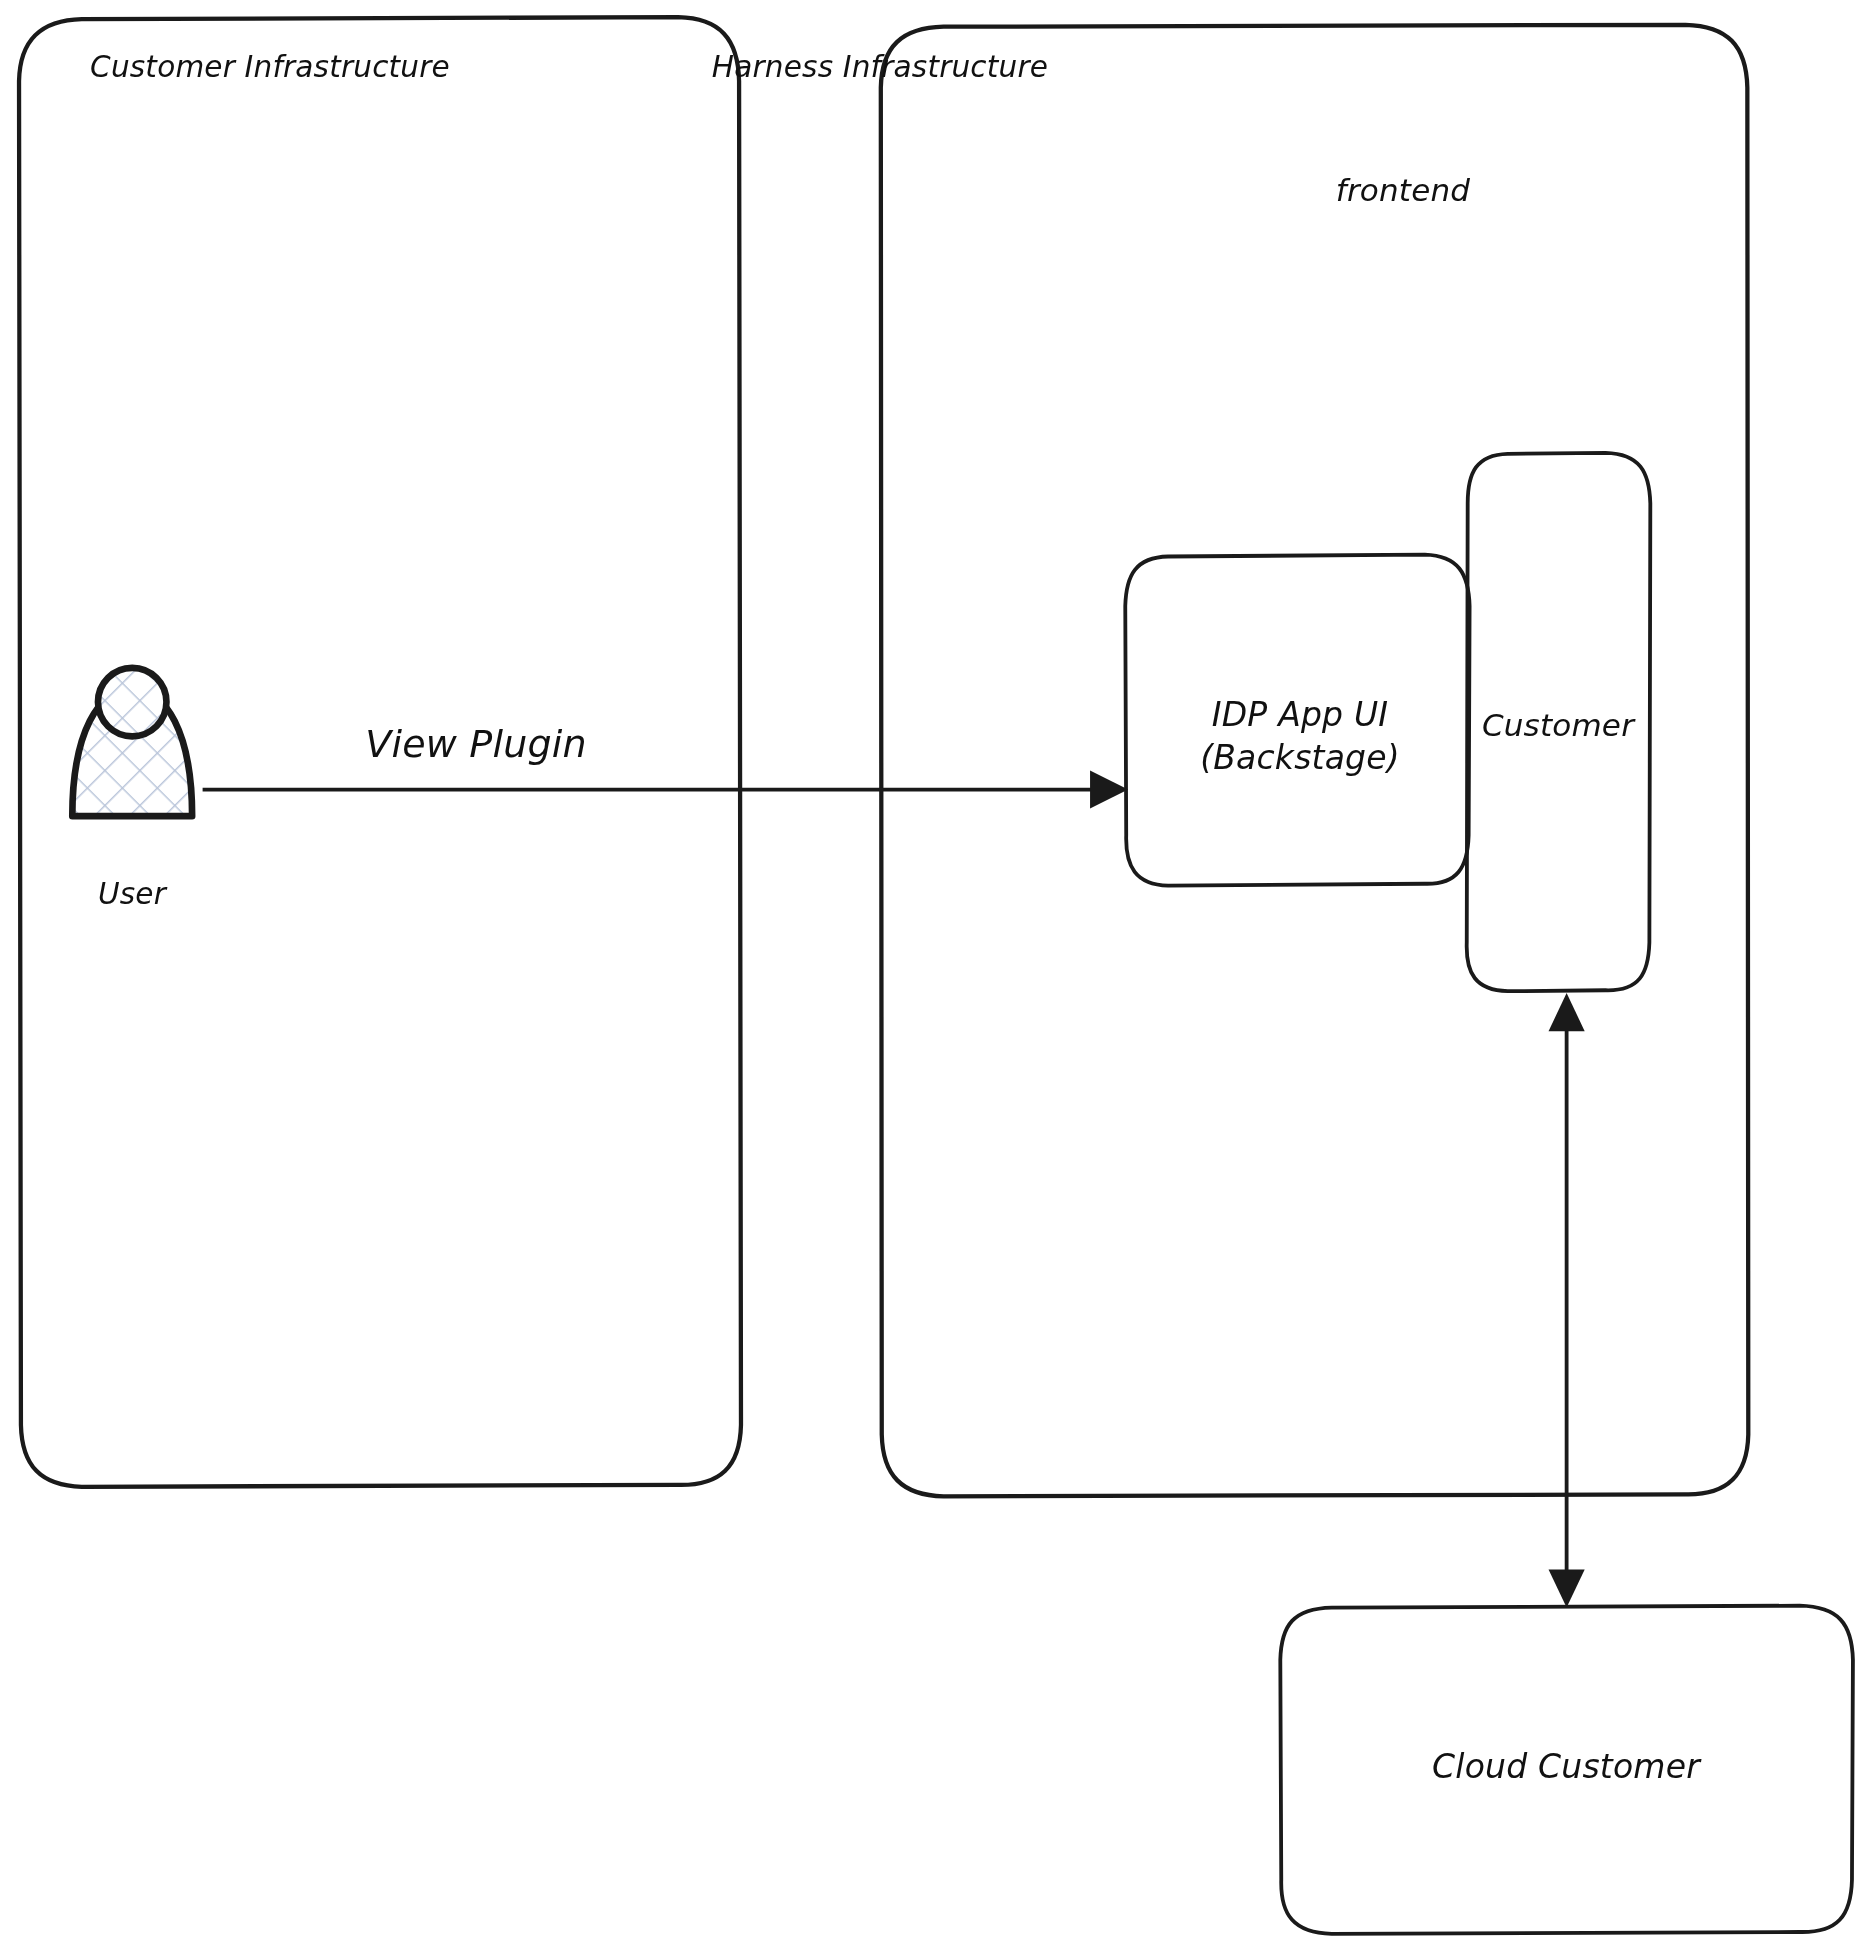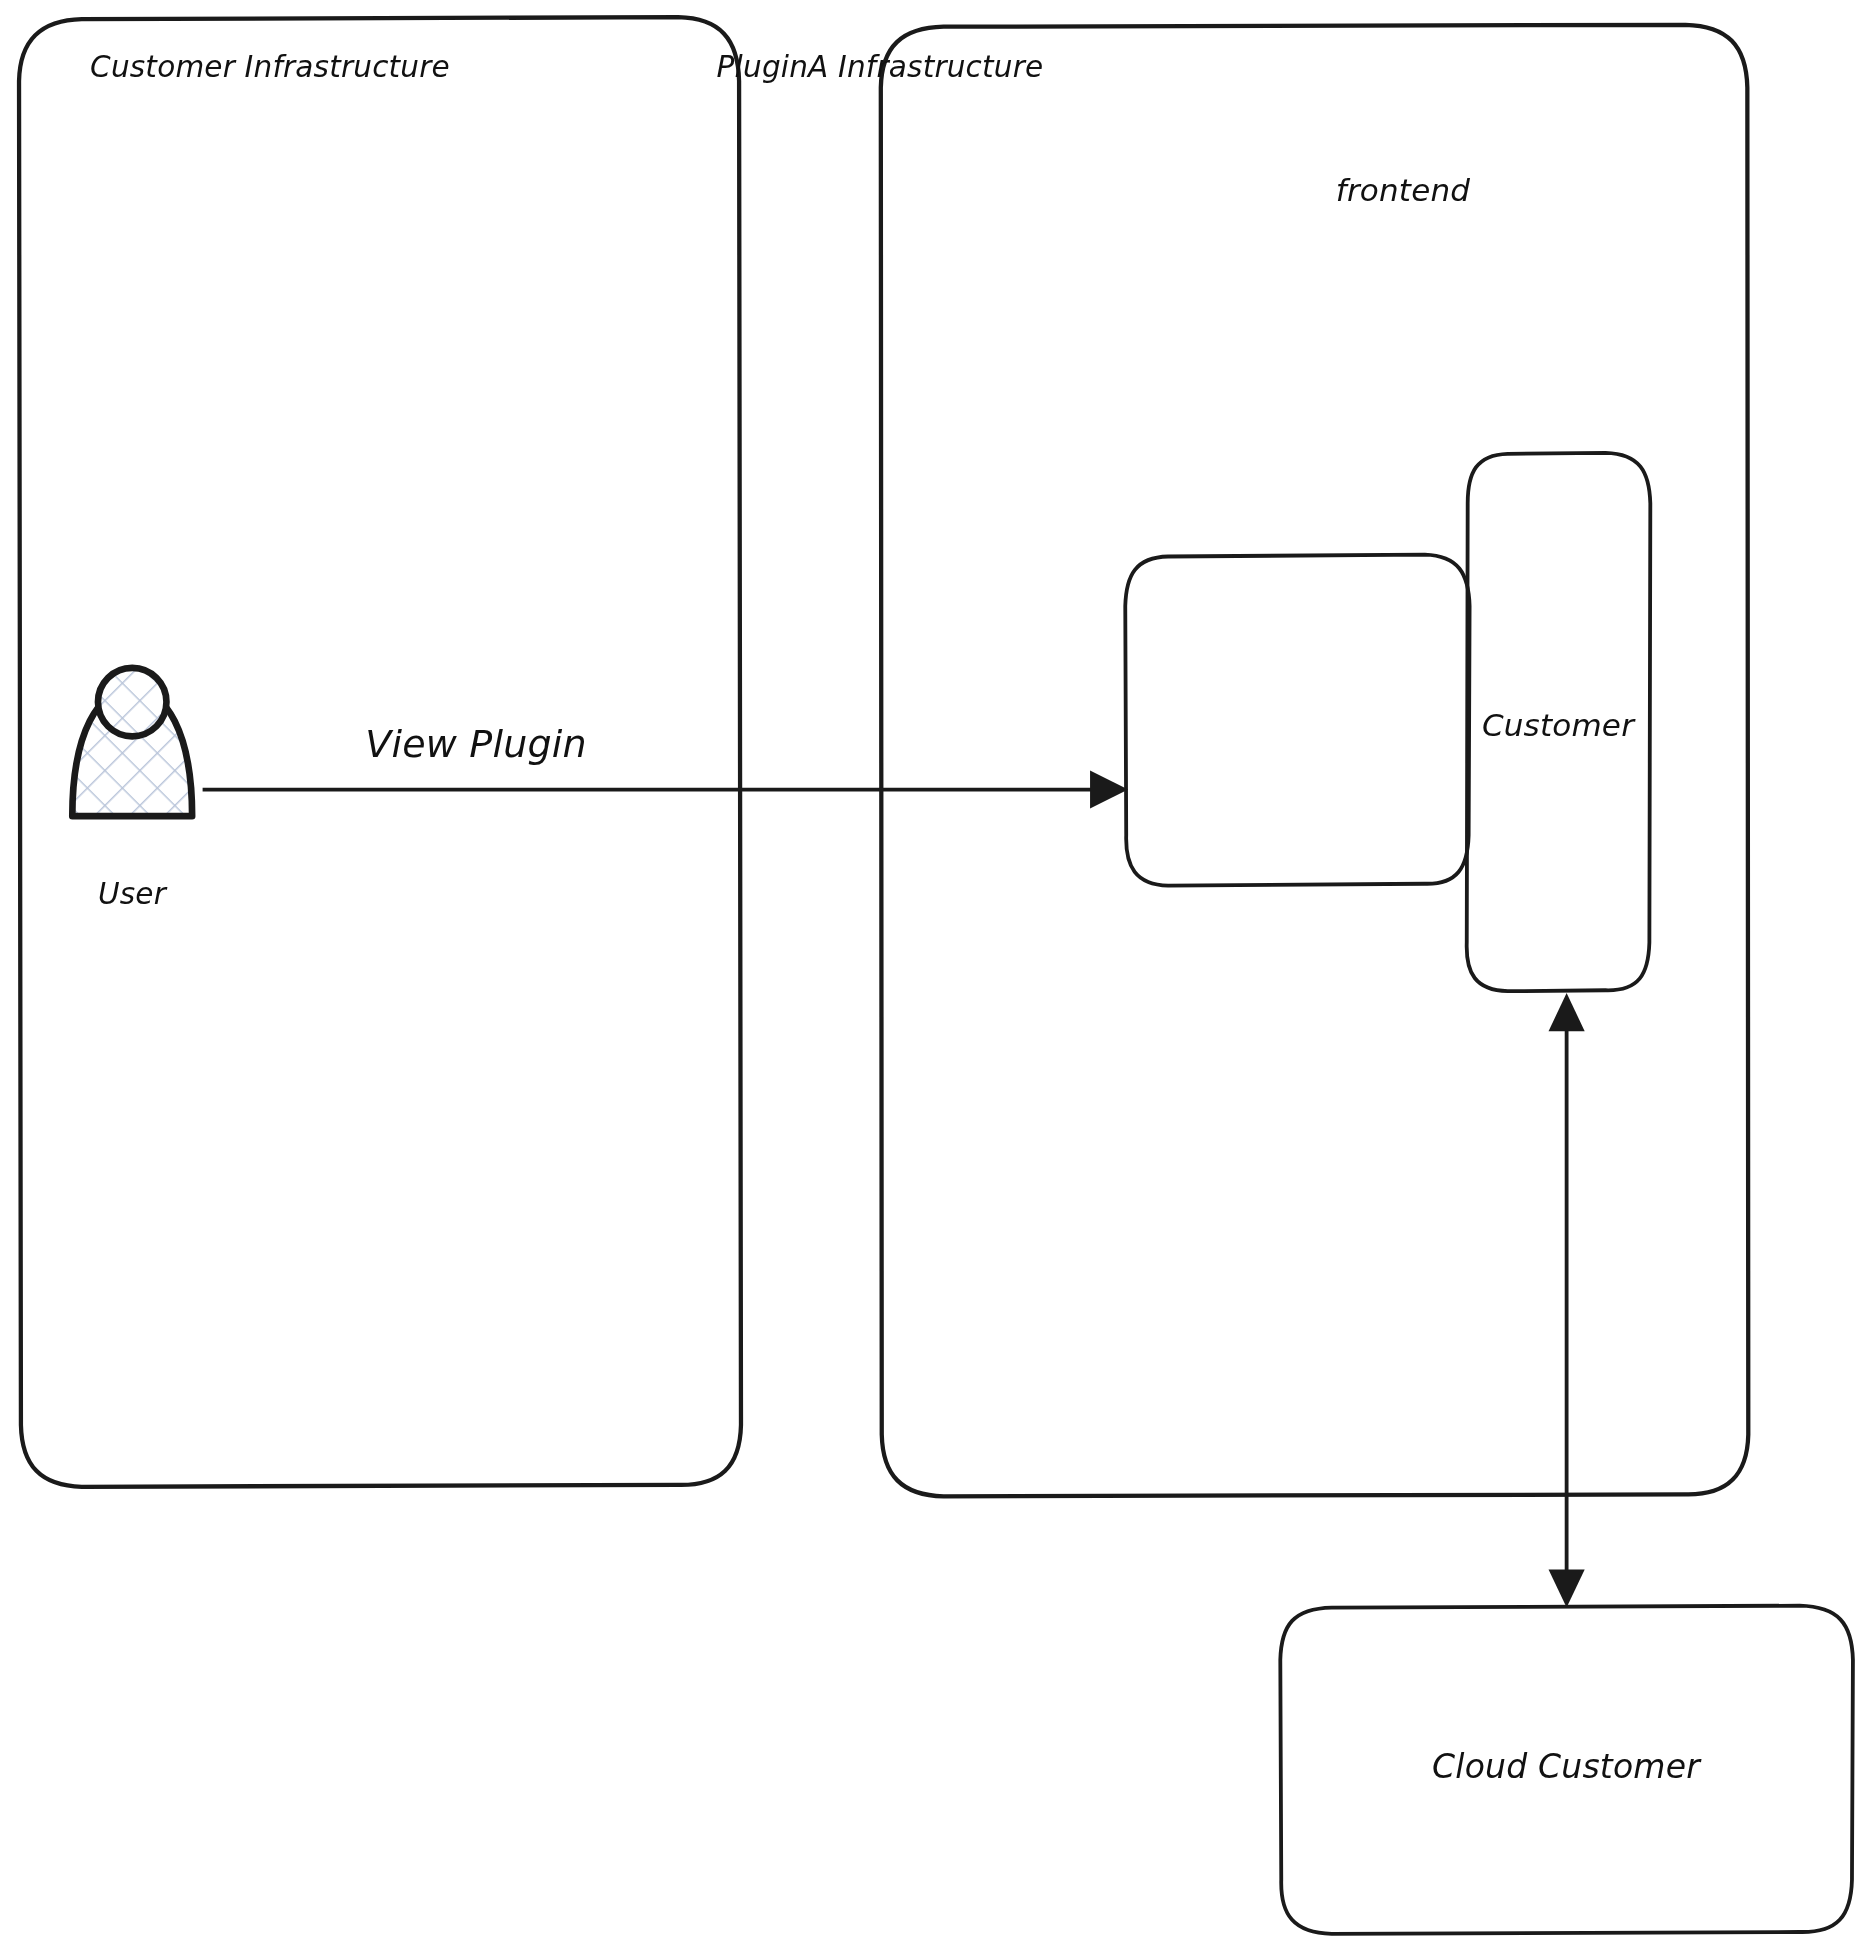--- a/index.html
+++ b/index.html
@@ -182,28 +182,29 @@
 
     <g>
       <line class="edge-line" x1="1647" y1="1062" x2="1647" y2="1672" stroke-width="4"></line>
       <polygon class="arrow-head" points="1647,1044 1628,1084 1666,1084"></polygon>
       <polygon class="arrow-head" points="1647,1690 1628,1650 1666,1650"></polygon>
     </g>
   </svg>
 
   <div class="label hand" id="lbl-customer-infra">Customer Infrastructure</div>
 
-  <div class="label hand" id="lbl-harness-infra">PluginA Infrastructure</div>
+  <div class="label hand" id="lbl-harness-infra">Harness Infrastructure</div>
 
   <div class="label hand" id="lbl-frontend">frontend</div>
 
   <div class="label hand" id="lbl-view-plugin">View Plugin</div>
 
   <div class="label hand" id="lbl-user">User</div>
 
+  <div class="label hand" id="lbl-idp-app"><span>IDP App UI</span><br><span>(Backstage)</span></div>
 
   <div class="label hand" id="lbl-plugin-a">Customer</div>
 
 
   <div class="label hand" id="lbl-cloud-service">Cloud Customer</div>
 
 </div>
 
 
 </body></html>

